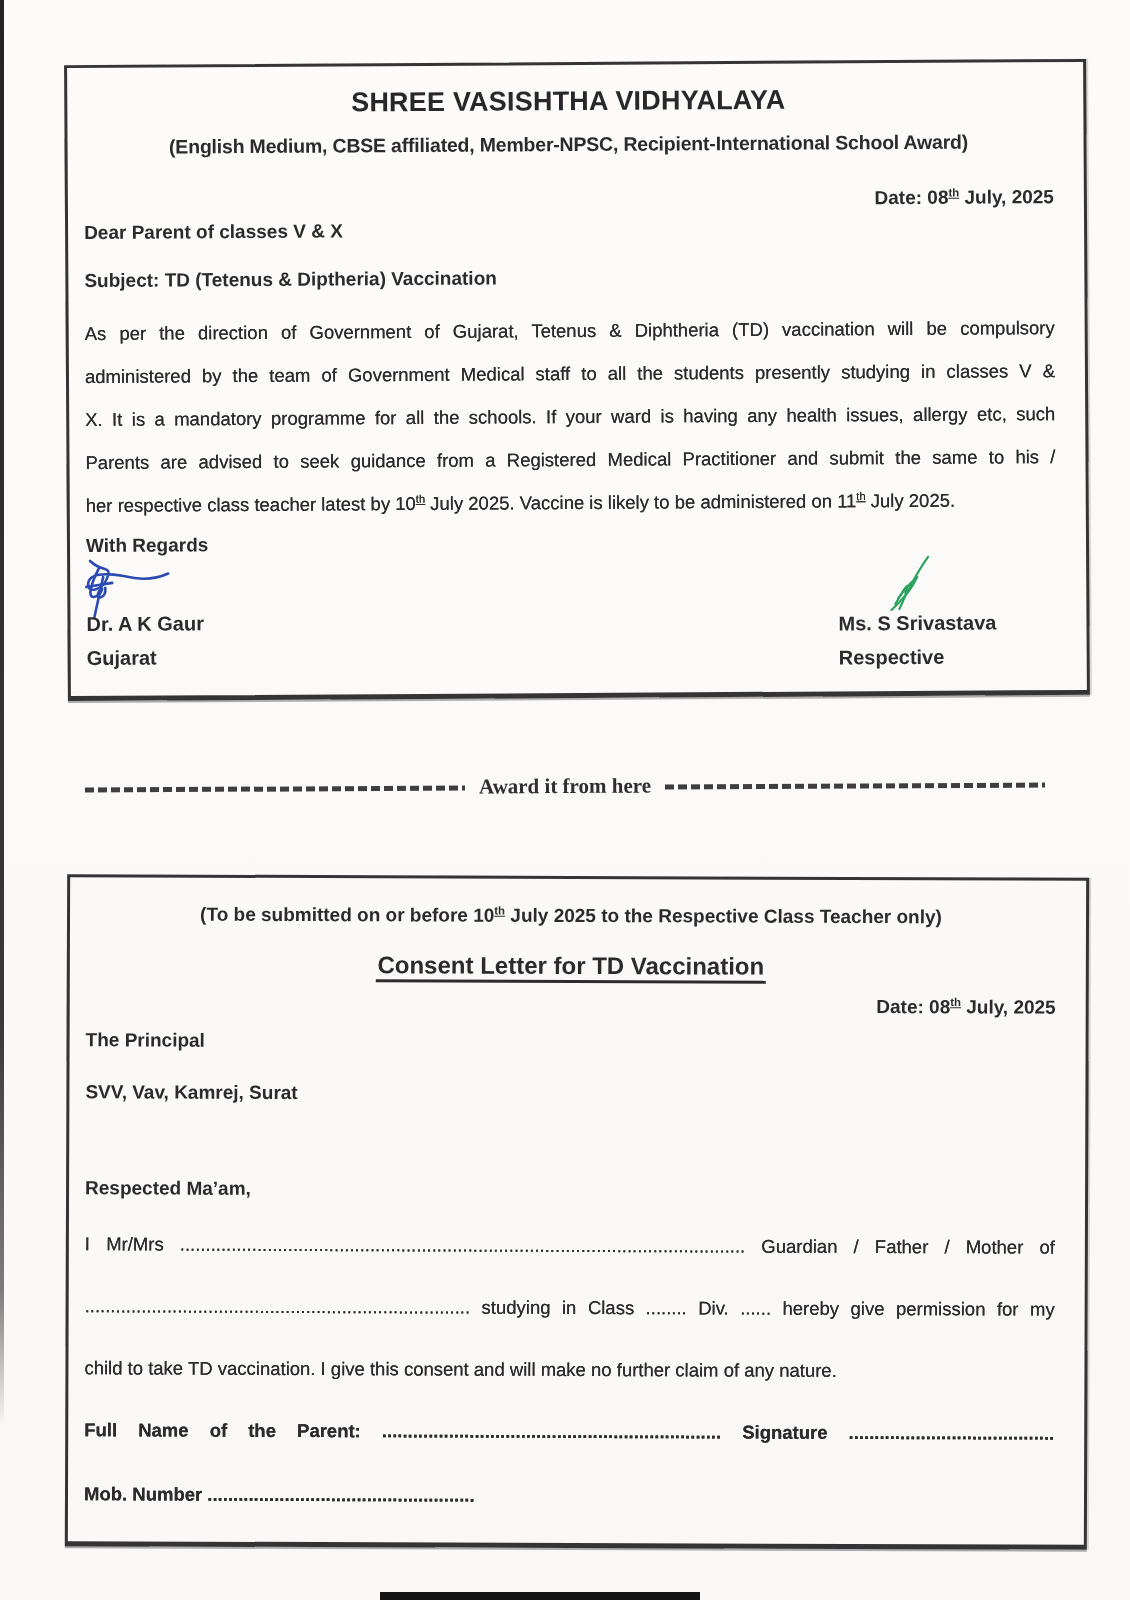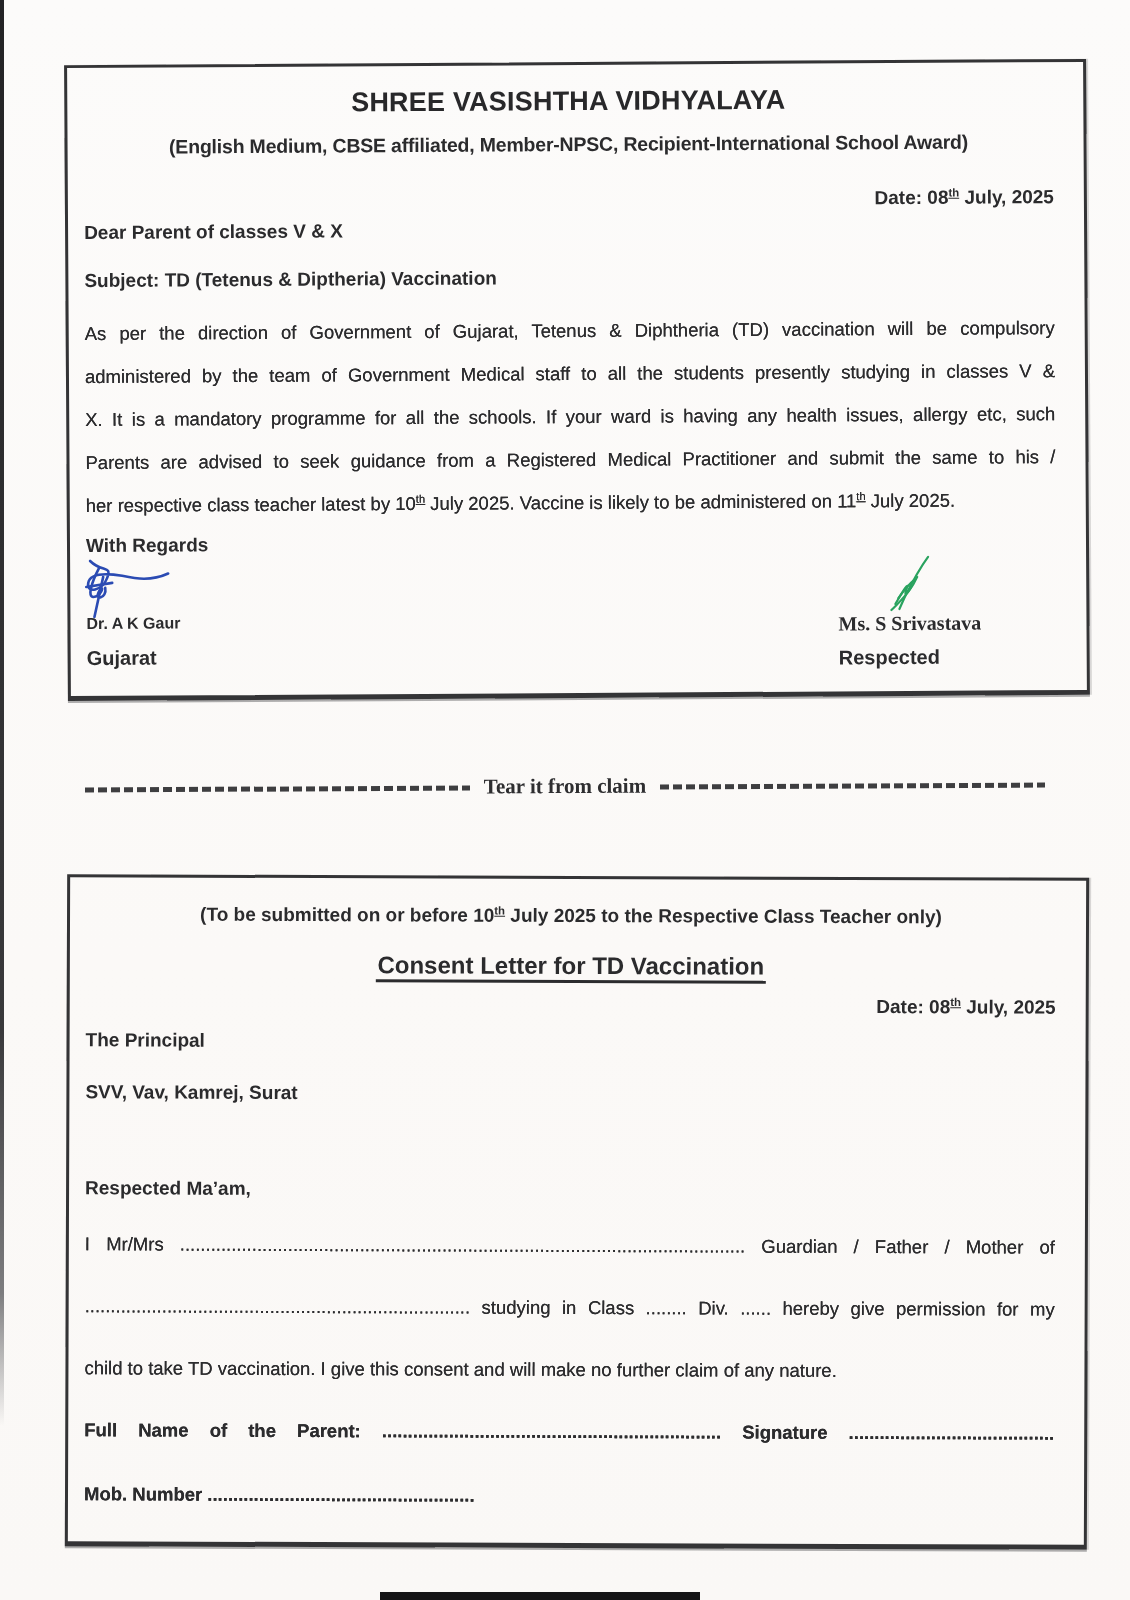--- a/index.html
+++ b/index.html
@@ -45,23 +45,23 @@
   .body-para { margin-top:18px; font-size:18.5px; line-height:43px; color:#2c2c2e; }
   .jl  { text-align:justify; text-align-last:justify; }
   .body-para div, .form-line { text-shadow:0 0 .4px currentColor; }
 
   .closing { margin-top:6px; font-size:19px; line-height:26px; font-weight:bold; }
 
   .sig-row { position:relative; height:132px; }
   .sig-svg { position:absolute; }
   .sig-advisor   { left:-10px; top:-6px; }
   .sig-principal { left:788px; top:0px; }
-  .name-l  { position:absolute; left:0;    top:52px; font-size:16px; font-weight:bold; line-height:26px; }
+  .name-l  { position:absolute; left:0;    top:52px; font-size:20px; font-weight:bold; line-height:26px; }
   .role-l  { position:absolute; left:0;    top:86px; font-size:20px; font-weight:bold; line-height:26px; }
-  .name-r  { position:absolute; left:752px; top:56px; font-size:20px; font-weight:bold; line-height:26px;font-family:Liberation Serif, serif; }
+  .name-r  { position:absolute; left:752px; top:56px; font-size:20px; font-weight:bold; line-height:26px; }
   .role-r  { position:absolute; left:752px; top:90px; font-size:20px; font-weight:bold; line-height:26px; }
 
   
   .tear {
     position:absolute; left:85px; right:85px; top:772px; height:28px;
     display:flex; align-items:center; gap:14px; transform:rotate(-0.3deg);
     font-family:"Liberation Serif", serif; font-weight:bold; font-size:21px; color:#2e2e30;
   }
   .tear-dash {
     flex:1; height:5px; margin-top:3px;
@@ -120,27 +120,27 @@
 
     <svg class="sig-svg sig-principal" width="72" height="62" viewBox="0 0 72 62">
       <g fill="none" stroke="#2aa35f" stroke-width="2.2" stroke-linecap="round" stroke-linejoin="round">
         <path d="M54 3 C 45 15, 38 28, 30 44 L 25 55"></path>
         <path d="M21 50 C 28 38, 36 25, 32 36 C 28 47, 39 32, 43 23"></path>
         <path d="M17 56 C 26 47, 31 43, 37 33"></path>
         <path d="M24 44 C 30 36, 35 30, 40 26"></path>
       </g>
     </svg>
     <div class="name-r">Ms. S Srivastava</div>
-    <div class="role-r">Respected</div>
+    <div class="role-r">Respective</div>
   </div>
 </div>
 
 <div class="tear">
   <div class="tear-dash"></div>
-  <div>Tear it from claim</div>
+  <div>Award it from here</div>
   <div class="tear-dash"></div>
 </div>
 
 <div class="card card2">
   <div class="submit-note t-center">(To be submitted on or before 10<sup>th</sup> July 2025 to the Respective Class Teacher only)</div>
   <div class="consent-head t-center">
     <span>Consent Letter for TD Vaccination</span>
   </div>
   <div class="date-line2 t-right">Date: 08<sup>th</sup> July, 2025</div>
   <div class="addr1">The Principal</div>

